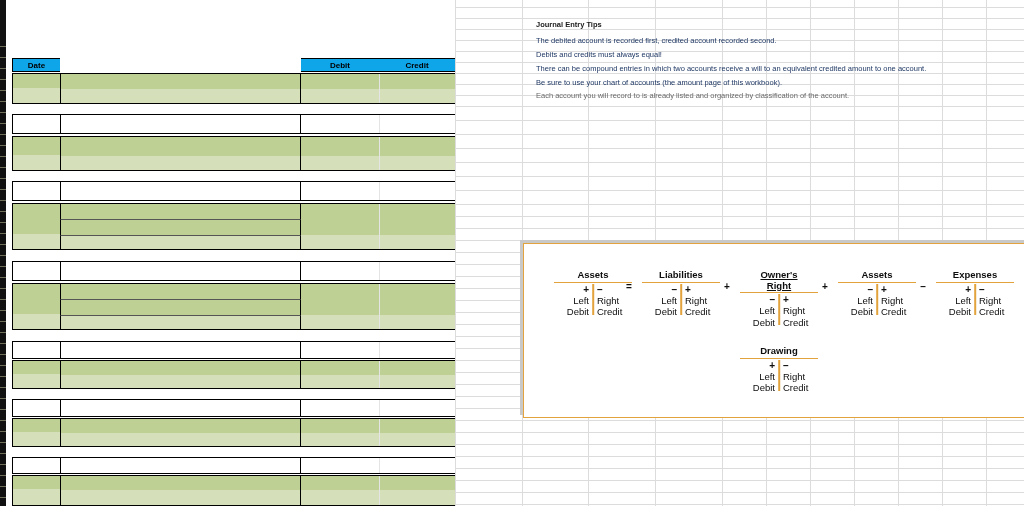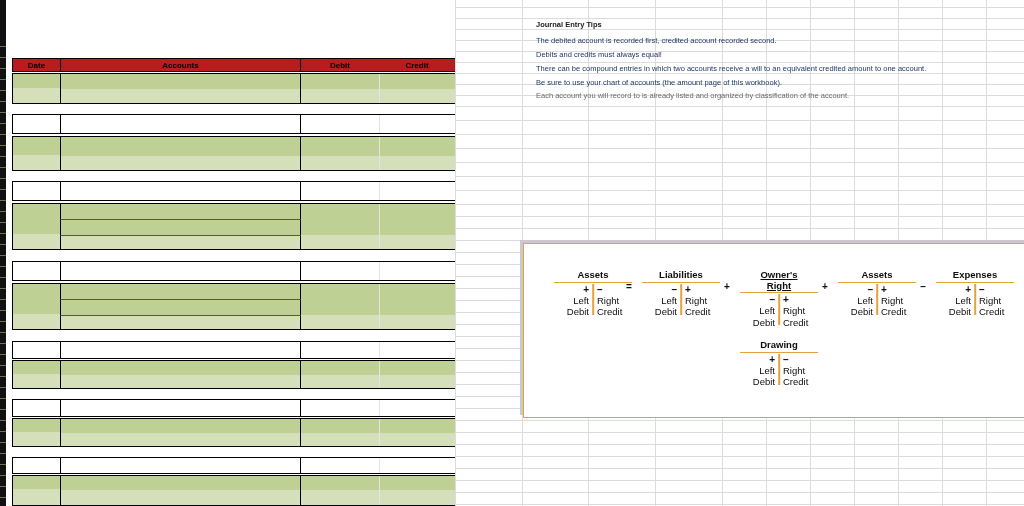--- a/index.html
+++ b/index.html
@@ -27,21 +27,21 @@
   .banner{
     position:absolute;left:6px;top:0;width:443px;height:44px;
     background:#96b75a;border:2px solid #000;box-sizing:border-box;
     display:flex;flex-direction:column;align-items:center;justify-content:center;
     font-size:11px;font-weight:bold;color:#000;line-height:14px;
   }
   .banner div{text-align:center;}
 
   .hdr-row{
     position:absolute;left:0;top:58px;height:14px;
-    background:#b91c1c;
+    background:#0ea5e9;
     border-top:1.5px solid #000;border-bottom:1.5px solid #000;
     box-sizing:border-box;
     font-size:8px;font-weight:bold;color:#000;
     display:flex;align-items:center;justify-content:center;
   }
   #hdr-date{left:6px;width:48px;border-left:1.5px solid #000;}
   #hdr-accounts{left:54px;width:241px;border-left:1.5px solid #000;border-right:1.5px solid #000;}
   #hdr-debit{left:295px;width:78px;}
   #hdr-credit{left:373px;width:76px;border-right:0;}
 
@@ -196,21 +196,20 @@
     <div class="rh" style="top: 464px;"></div>
     <div class="rh" style="top: 475px;"></div>
     <div class="rh" style="top: 486px;"></div>
     <div class="rh" style="top: 497px;"></div>
   </div>
 
 <div id="journal">
 
 
   <div class="hdr-row" id="hdr-date">Date</div>
-  <div class="hdr-row" id="hdr-accounts">Accounts</div>
   <div class="hdr-row" id="hdr-debit">Debit</div>
   <div class="hdr-row" id="hdr-credit">Credit</div>
 
   <div id="journal-body">
       <div class="cell c-date bd-t bd-b bd-l" style="left: 6px; width: 48px; top: 73px; height: 31px; background: rgb(190, 208, 148); position: absolute;">
         <div style="position: absolute; left: 0px; right: 0px; bottom: 0px; height: 15px; background: rgb(213, 224, 187);"></div>
       </div>
       <div class="cell c-acct bd-l bd-r bd-t" style="left: 54px; width: 241px; top: 73px; height: 16px; background: rgb(190, 208, 148);"></div>
       <div class="cell c-amt bd-t" style="left: 295px; width: 154px; top: 73px; height: 16px; background: rgb(190, 208, 148); position: absolute;">
         <div class="amt-split"></div>
@@ -420,21 +419,21 @@
             <div class="sign">–</div>
             <div class="side">Right</div>
             <div class="side">Credit</div>
           </div>
         </div>
       </div>
       <div class="op" style="left: 98px; top: 37px;">=</div>
       <div class="op" style="left: 196px; top: 37px;">+</div>
       <div class="op" style="left: 294px; top: 37px;">+</div>
       <div class="op" style="left: 392px; top: 37px;">–</div>
-      <div class="tacct" style="left: 216px; top: 96px;">
+      <div class="tacct" style="left: 216px; top: 102px;">
         <div class="ttl one">
           <div>Drawing</div>
         </div>
         <div class="cols">
           <div class="col l">
             <div class="sign">+</div>
             <div class="side">Left</div>
             <div class="side">Debit</div>
           </div>
           <div class="col r">

